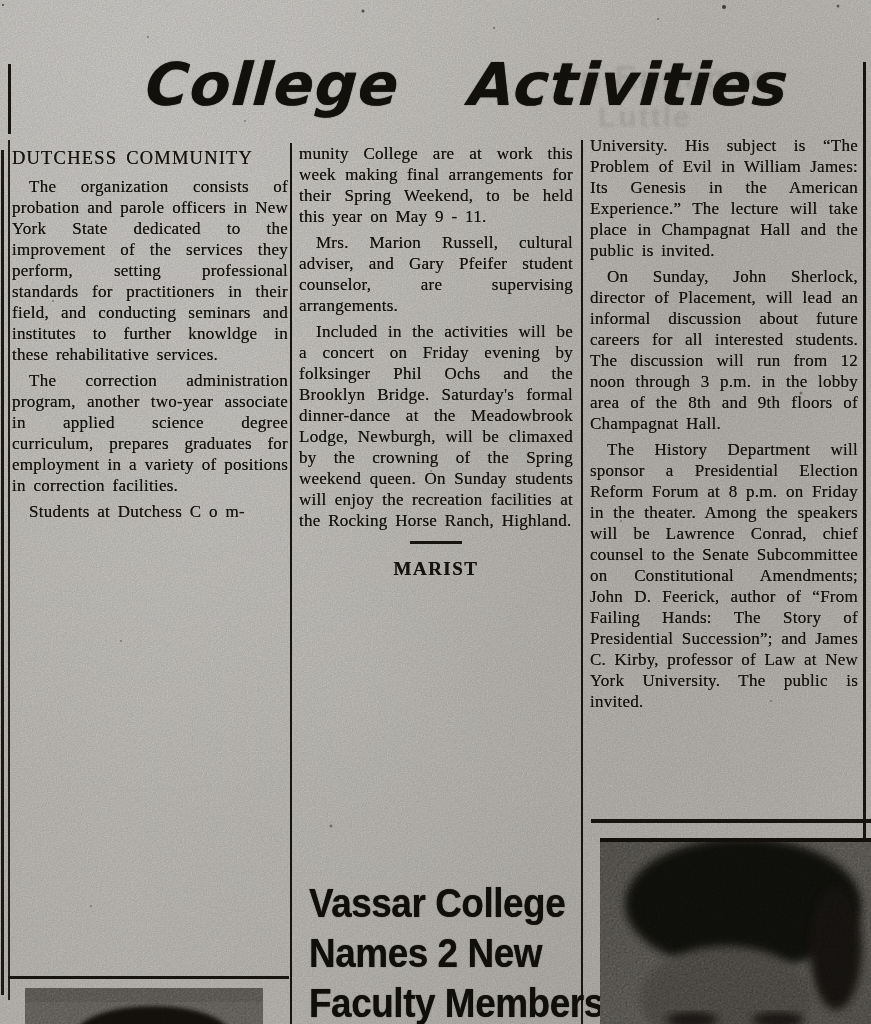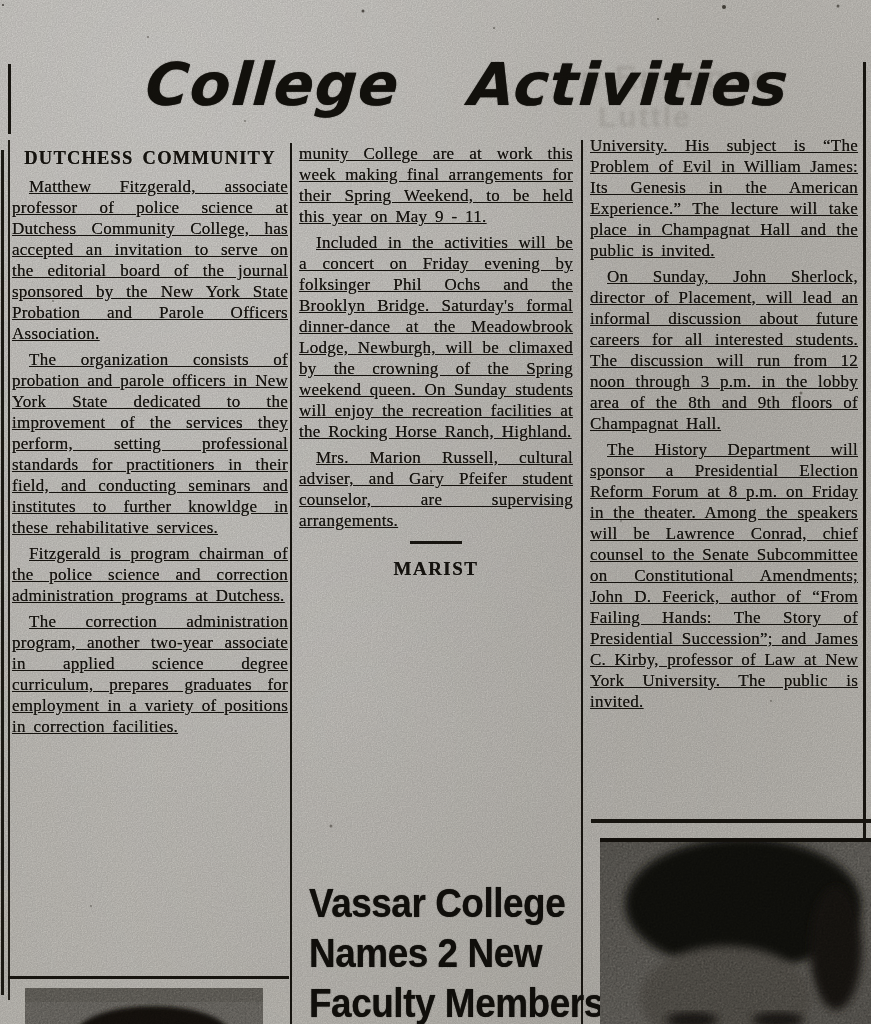--- a/index.html
+++ b/index.html
@@ -37,28 +37,28 @@
   .r-c23{left:581px;top:140px;height:884px;}
   .r-right{left:863px;top:62px;height:782px;width:2.5px;}
   .hr-col1{left:8px;top:976px;width:281px;height:3px;}
   .hr-col3{left:591px;top:819px;width:280px;height:3.5px;}
   
   .col{
     position:absolute;text-align:justify;font-size:17px;line-height:21px;
     word-spacing:3.2px;letter-spacing:.25px;overflow:hidden;
     text-shadow:0 0 .5px rgba(26,23,18,.75);
   }
-  .col p{margin:0 0 5px 0;text-indent:17px;text-decoration:underline;}
+  .col p{margin:0 0 5px 0;text-indent:17px;}
   .col p.flush{text-indent:0;}
   .col1{left:12px;top:148px;width:276px;height:824px;}
   .col2{left:299px;top:143px;width:274px;height:722px;}
   .col3{left:590px;top:135px;width:268px;height:672px;}
   .subhead{
-    margin:0 0 7px 0;font-size:18.5px;font-weight:bold;letter-spacing:1.2px;
-    text-align:center;text-indent:0;
+    margin:0 0 7px 0;font-size:18.5px;font-weight:normal;letter-spacing:1.2px;
+    text-align:left;text-indent:0;
   }
   .sect-divider{width:52px;height:2.5px;background:#1c1913;margin:10px auto 9px auto;}
   .sect-head{margin:14px 0 6px 0;font-size:19px;font-weight:bold;letter-spacing:1.5px;text-align:center;text-indent:0;}
   
   .vassar{
     position:absolute;left:309px;top:878px;width:268px;
     font-family:"Liberation Sans", sans-serif;font-weight:bold;color:#14120e;
     text-shadow:0 0 1px rgba(20,18,14,.8);
   }
   .vassar .hl-line{
@@ -100,30 +100,29 @@
   <div class="vrule r-left-b"></div>
   <div class="vrule r-left-c"></div>
   <div class="vrule r-c12"></div>
   <div class="vrule r-c23"></div>
   <div class="vrule r-right"></div>
   <div class="hrule hr-col1"></div>
   <div class="hrule hr-col3"></div>
 
   <section class="col col1">
     <h2 class="subhead">DUTCHESS COMMUNITY</h2>
-    <p>Matthew Fitzgerald, associate professor of police science at Dutchess Community College, has accepted an invitation to serve on the editorial board of the journal sponsored by the New York State Probation and Parole Officers Association.</p>
     <p>The organization consists of probation and parole officers in New York State dedicated to the improvement of the services they perform, setting professional standards for practitioners in their field, and conducting seminars and institutes to further knowldge in these rehabilitative services.</p>
-    <p>Fitzgerald is program chairman of the police science and correction administration programs at Dutchess.</p>
     <p>The correction administration program, another two-year associate in applied science degree curriculum, prepares graduates for employment in a variety of positions in correction facilities.</p>
+    <p>Students at Dutchess C o m-</p>
   </section>
 
   <section class="col col2">
     <p class="flush">munity College are at work this week making final arrangements for their Spring Weekend, to be held this year on May 9 - 11.</p>
+    <p>Mrs. Marion Russell, cultural adviser, and Gary Pfeifer student counselor, are supervising arrangements.</p>
     <p>Included in the activities will be a concert on Friday evening by folksinger Phil Ochs and the Brooklyn Bridge. Saturday's formal dinner-dance at the Meadowbrook Lodge, Newburgh, will be climaxed by the crowning of the Spring weekend queen. On Sunday students will enjoy the recreation facilities at the Rocking Horse Ranch, Highland.</p>
-    <p>Mrs. Marion Russell, cultural adviser, and Gary Pfeifer student counselor, are supervising arrangements.</p>
     <div class="sect-divider"></div>
     <h2 class="sect-head">MARIST</h2>
   </section>
 
   <div class="vassar">
     <div class="hl-line">Vassar College</div>
     <div class="hl-line">Names 2 New</div>
     <div class="hl-line">Faculty Members</div>
   </div>
 

